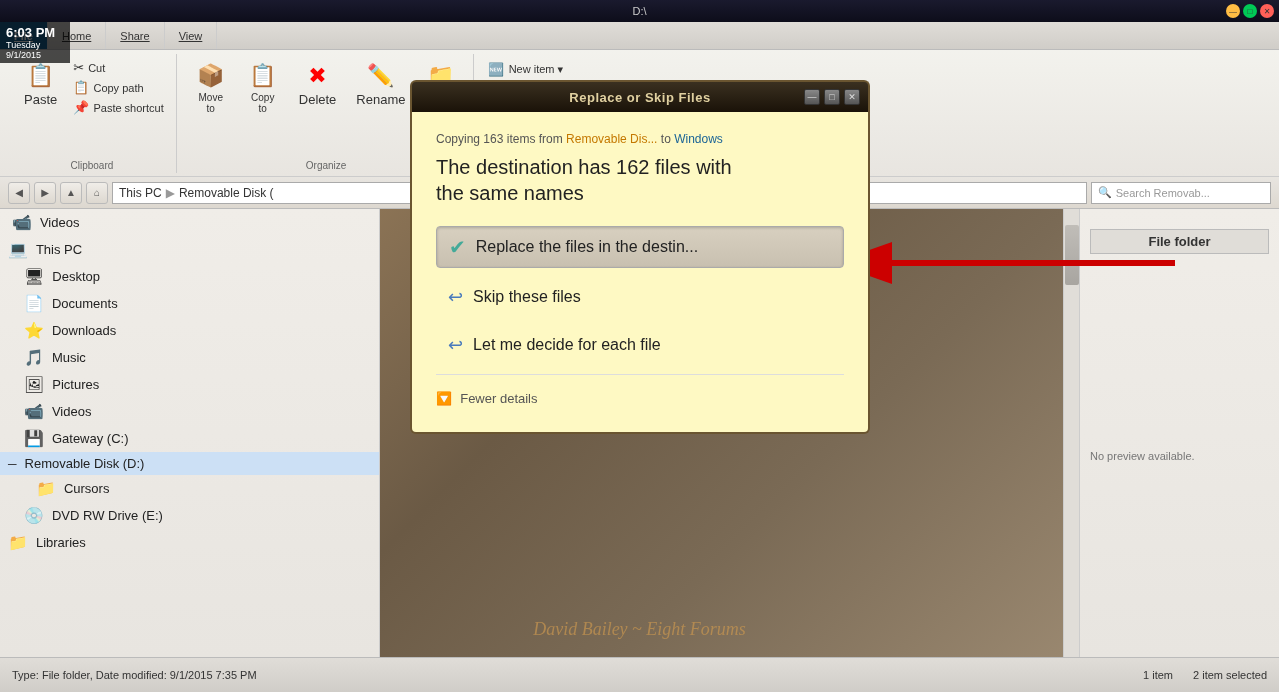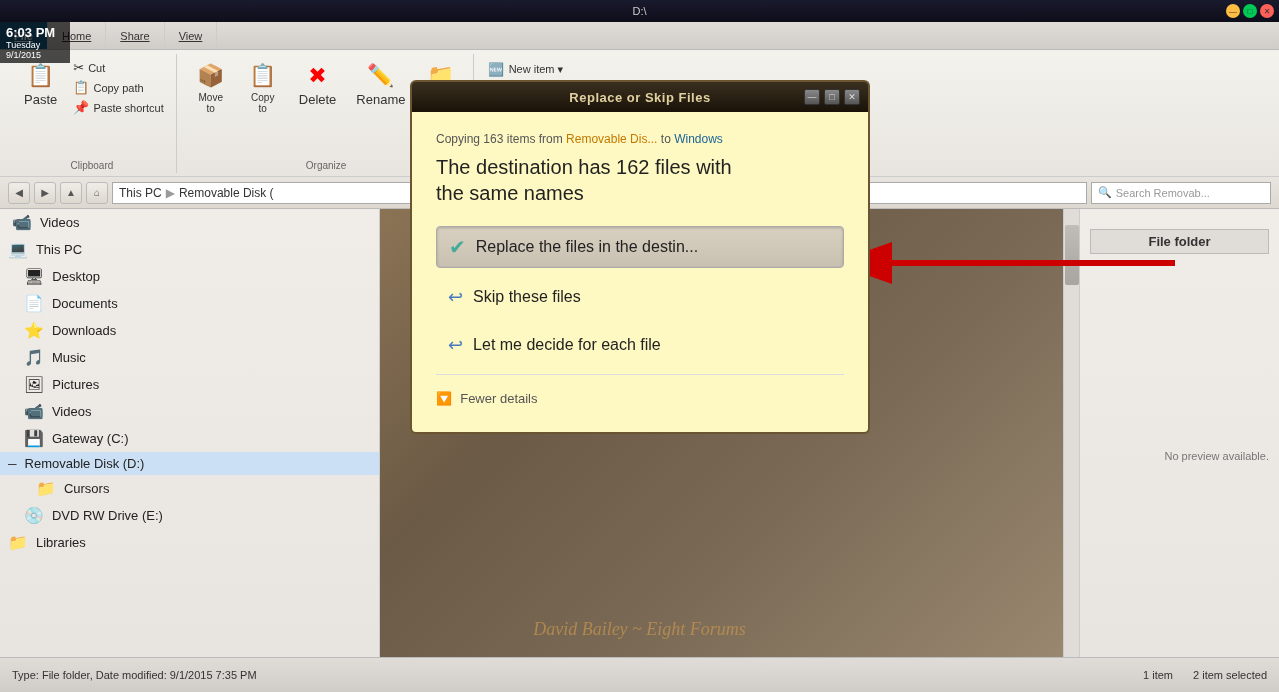--- a/index.html
+++ b/index.html
@@ -230,21 +230,21 @@
       overflow: hidden;
     }
 
     
     .right-panel {
       width: 200px;
       background: linear-gradient(to bottom, #f0ede8, #e8e5e0);
       border-left: 1px solid #ccc;
       display: flex;
       flex-direction: column;
-      align-items: flex-end;
+      align-items: flex-start;
       padding: 20px 10px;
       font-size: 11px;
       color: #777;
       flex-shrink: 0;
     }
 
     
     .status-bar {
       position: absolute;
       bottom: 0; left: 0; right: 0;

